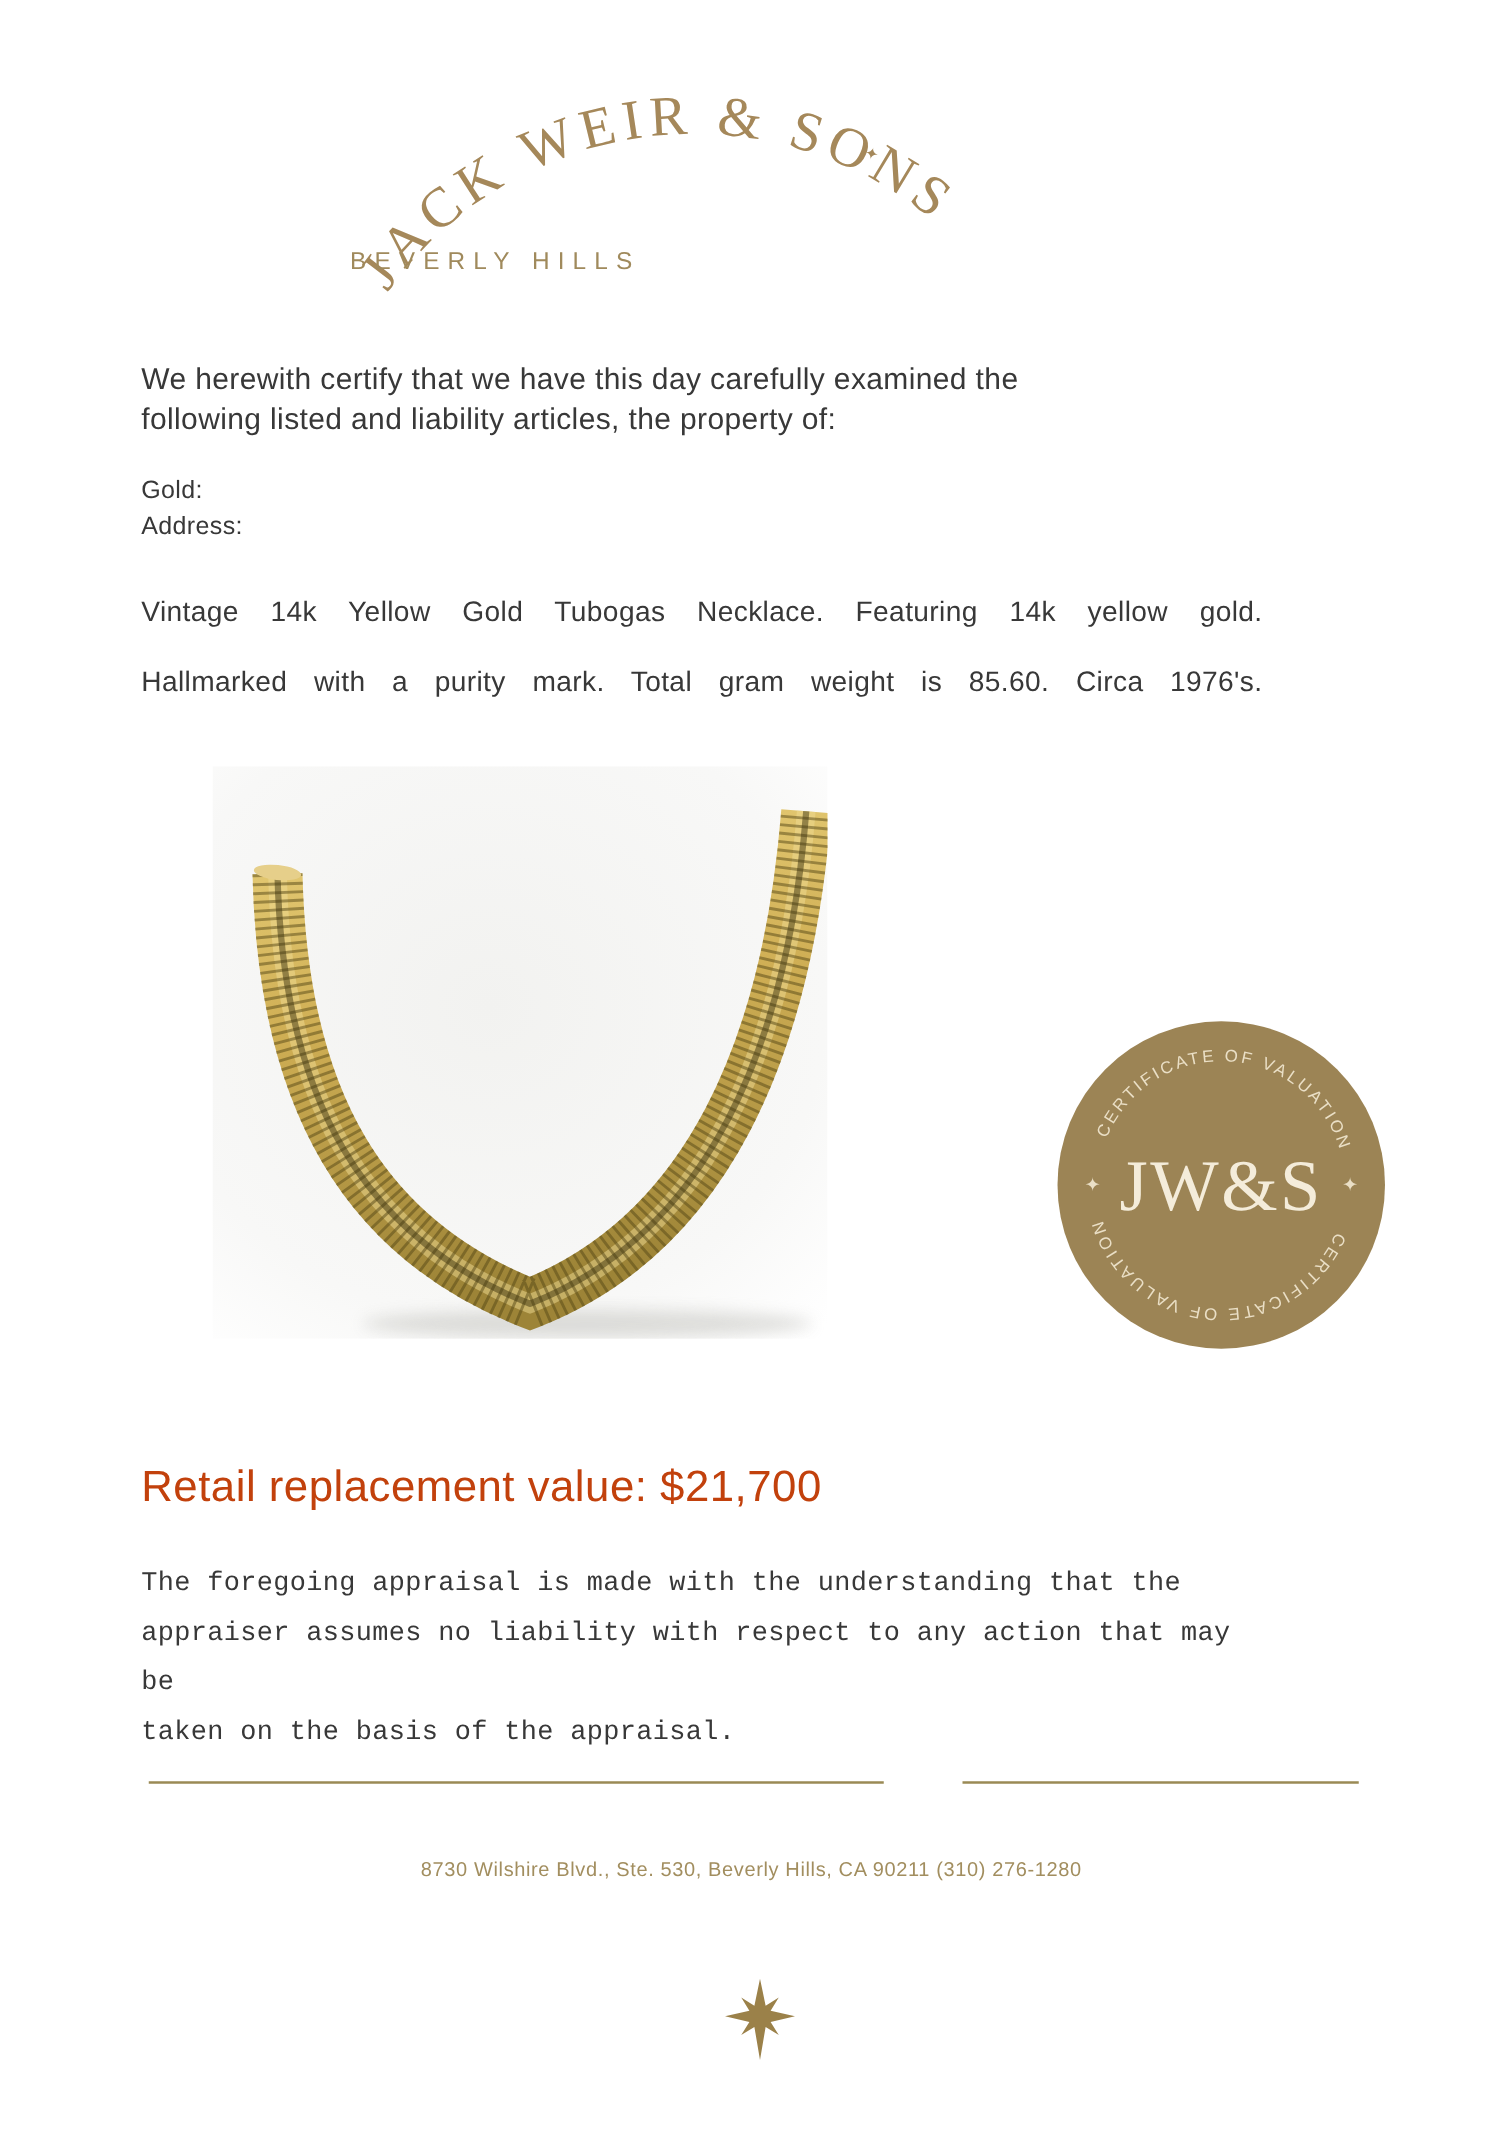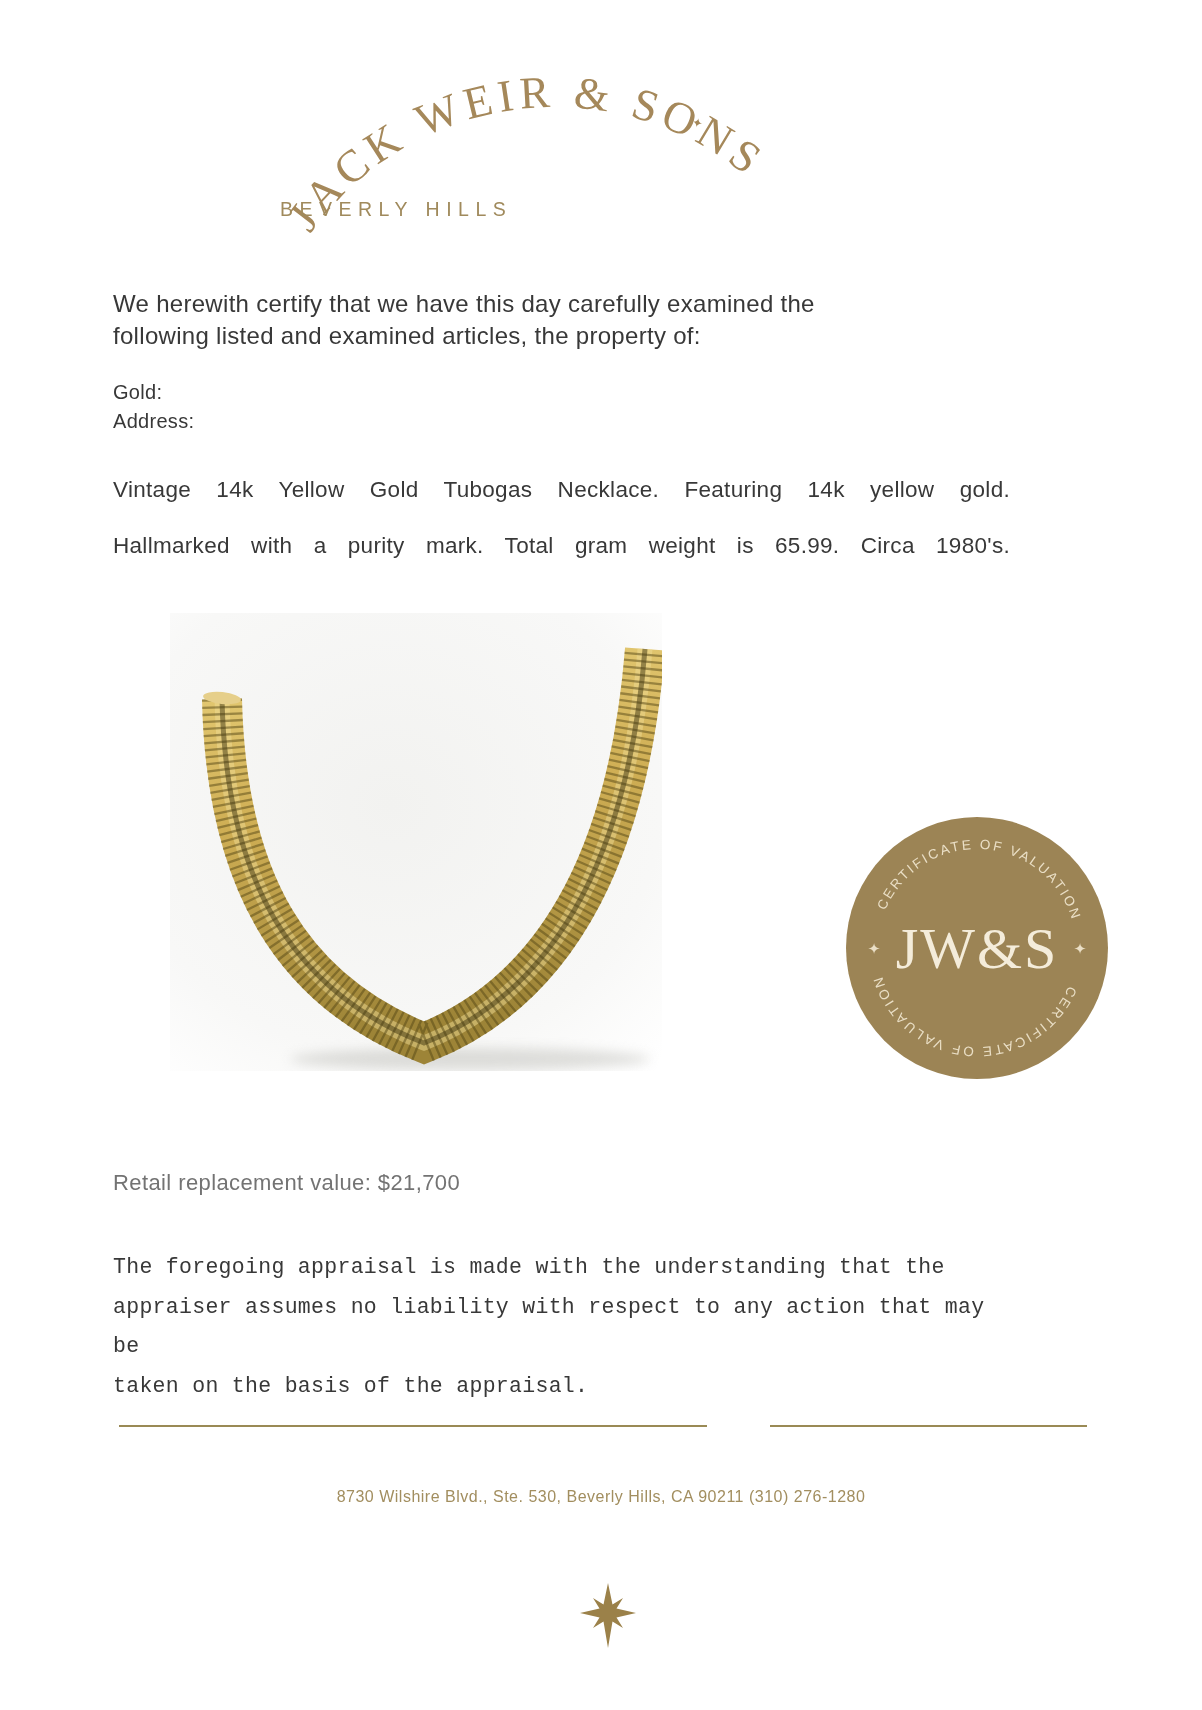--- a/index.html
+++ b/index.html
@@ -25,21 +25,21 @@
   
   .photo-svg{left:170px;top:613px;width:492px;height:458px;}
 
   
   .seal-svg{left:845px;top:816px;width:264px;height:264px;}
   .seal-ring-text{font-family:"Liberation Sans",sans-serif;font-size:13.5px;letter-spacing:2.4px;fill:#eadfc6;}
   .seal-sparkle{font-family:"Liberation Sans",sans-serif;font-size:15px;fill:#eadfc6;}
   .seal-mono{font-family:"Liberation Serif",serif;font-size:58px;letter-spacing:2px;fill:#f4ecda;}
 
   
-  .retail{left:113px;top:1170px;font-size:22px;letter-spacing:0.4px;color:#737373;}
+  .retail{left:113px;top:1170px;font-size:35px;letter-spacing:0.4px;color:#c2410c;}
   .disclaimer{left:113px;top:1248px;width:880px;font-size:21.5px;line-height:39.5px;letter-spacing:0.3px;font-family:Liberation Mono, monospace;}
 
   
   .sig-line{height:2px;background:#9a8a55;}
   .sig-left{left:119px;top:1425px;width:588px;}
   .sig-right{left:770px;top:1425px;width:317px;}
   .footer-address{left:0;top:1488px;width:1202px;text-align:center;
     font-size:16px;letter-spacing:0.5px;color:#a28e5f;}
   .star-svg{left:572px;top:1574px;width:72px;height:78px;}
 </style>
@@ -54,31 +54,31 @@
     </defs>
     <text class="arch-text">
       <textPath href="#archPath" startOffset="0">JACK WEIR &amp; SONS</textPath>
     </text>
     <text class="arch-sparkle" x="421" y="74" transform="rotate(14 421 74)">✦</text>
   </svg>
   <div class="abs brand-sub">BEVERLY HILLS</div>
 
   <div class="abs certify">
     <div>We herewith certify that we have this day carefully examined the</div>
-    <div>following listed and examined articles, the property of:</div>
+    <div>following listed and liability articles, the property of:</div>
   </div>
 
   <div class="abs labels">
     <div>Gold:</div>
     <div>Address:</div>
   </div>
 
   <div class="abs descr">
     <div class="just">Vintage 14k Yellow Gold Tubogas Necklace. Featuring 14k yellow gold.</div>
-    <div class="just">Hallmarked with a purity mark. Total gram weight is 65.99. Circa 1980's.</div>
+    <div class="just">Hallmarked with a purity mark. Total gram weight is 85.60. Circa 1976's.</div>
   </div>
 
   <svg class="abs photo-svg" viewBox="0 0 492 458">
     <defs>
       <radialGradient id="photoBg" cx="0.45" cy="0.42" r="0.78">
         <stop offset="0" stop-color="#f2f2f0"></stop>
         <stop offset="0.7" stop-color="#f8f8f7"></stop>
         <stop offset="1" stop-color="#ffffff"></stop>
       </radialGradient>
       <linearGradient id="goldGrad" x1="0" y1="0" x2="0.15" y2="1">

